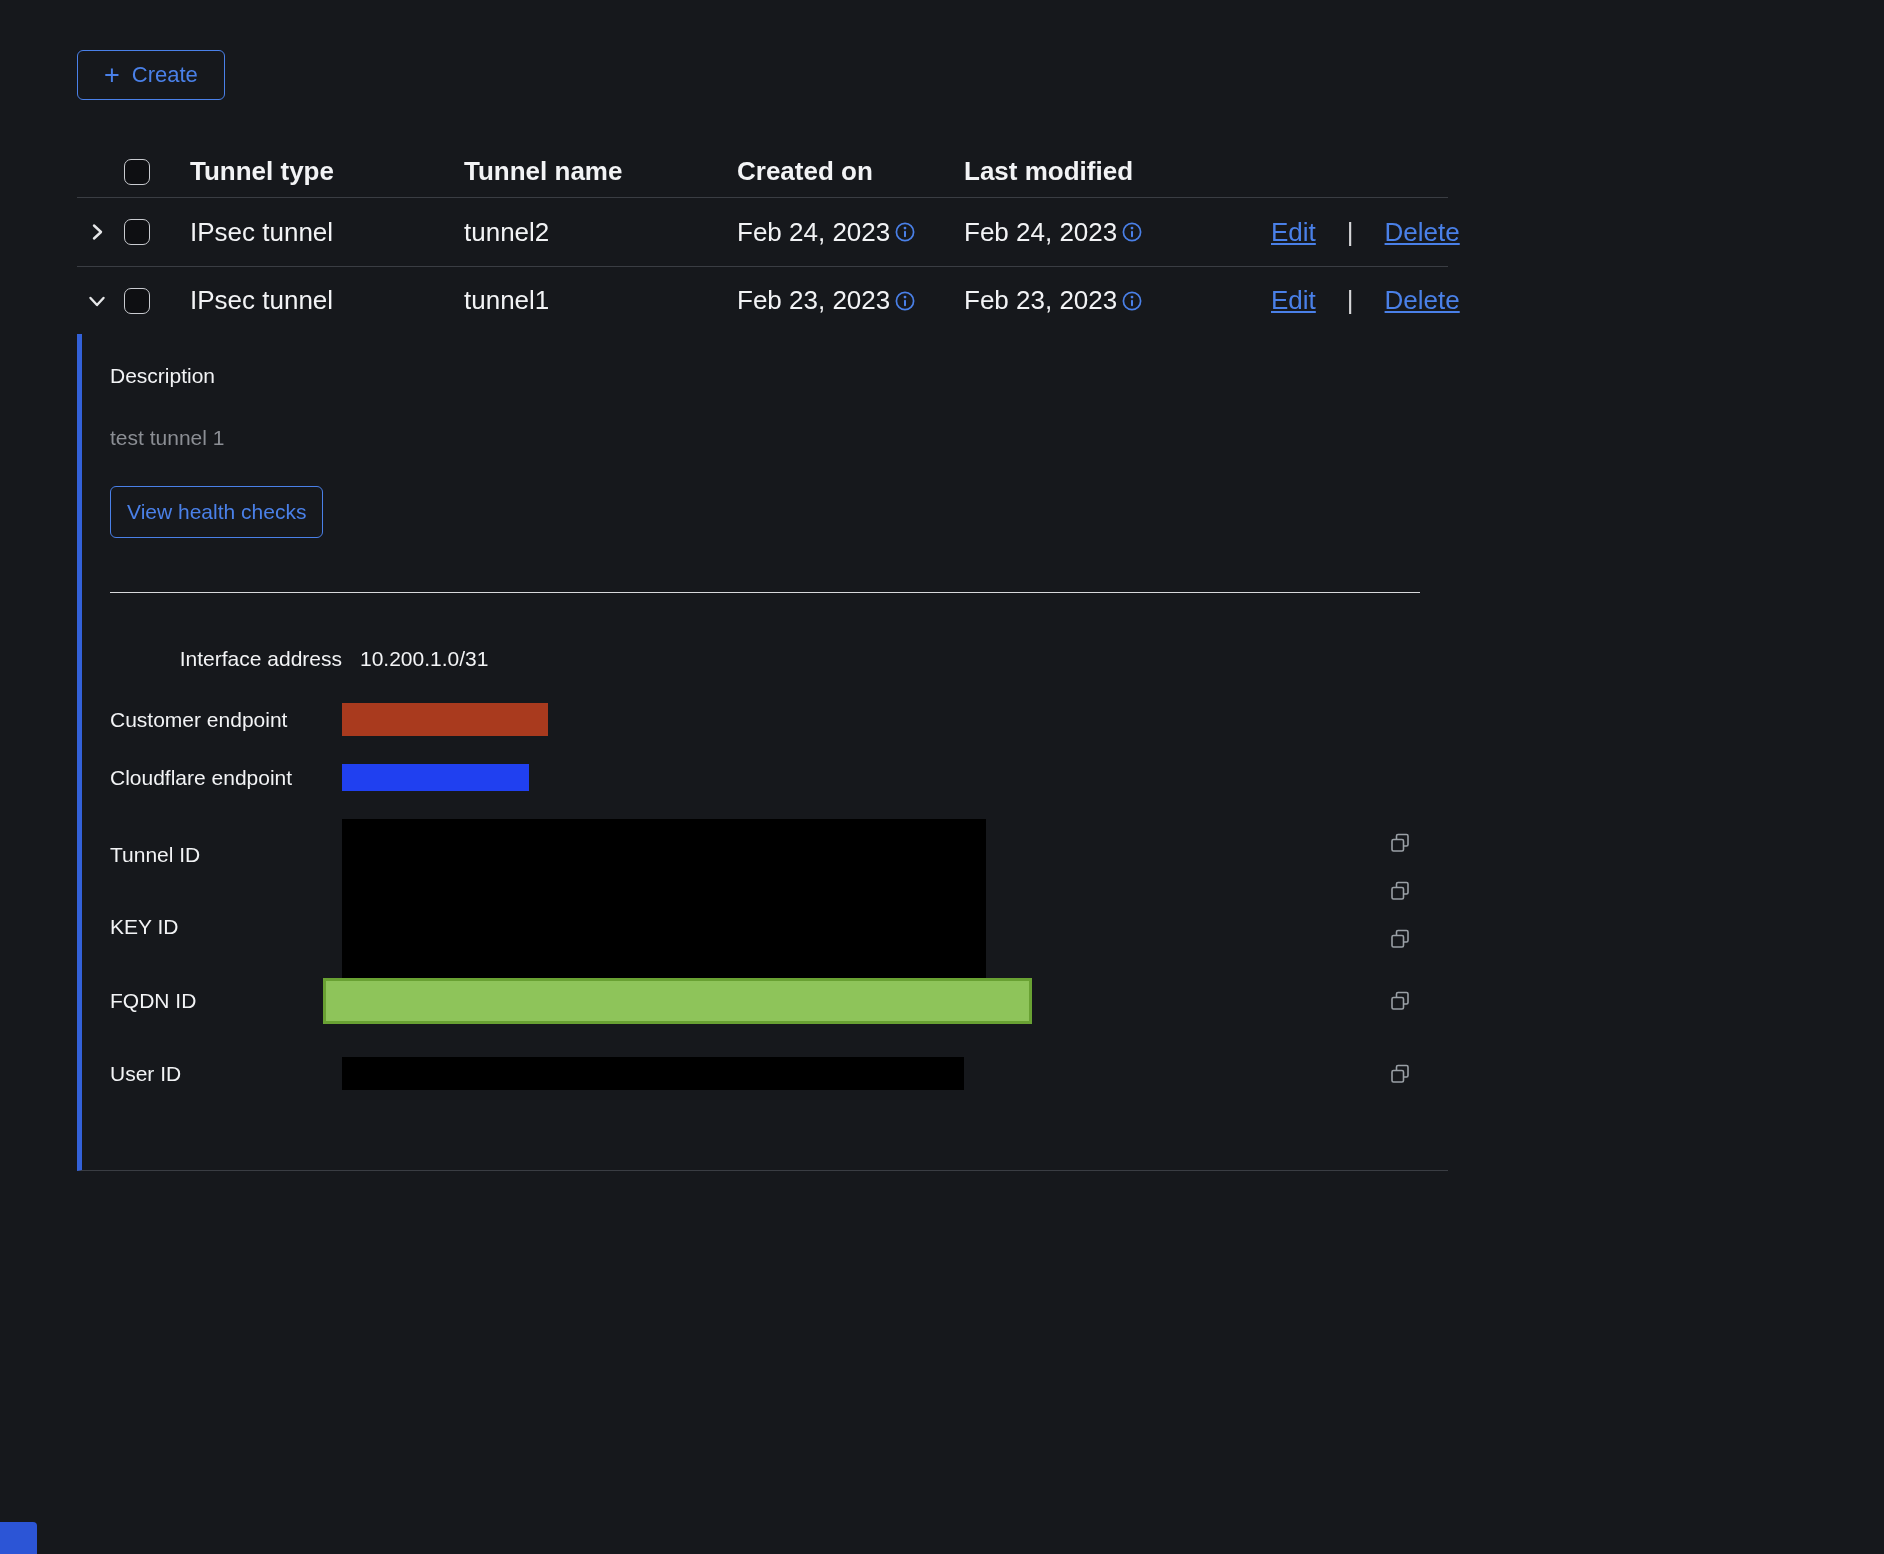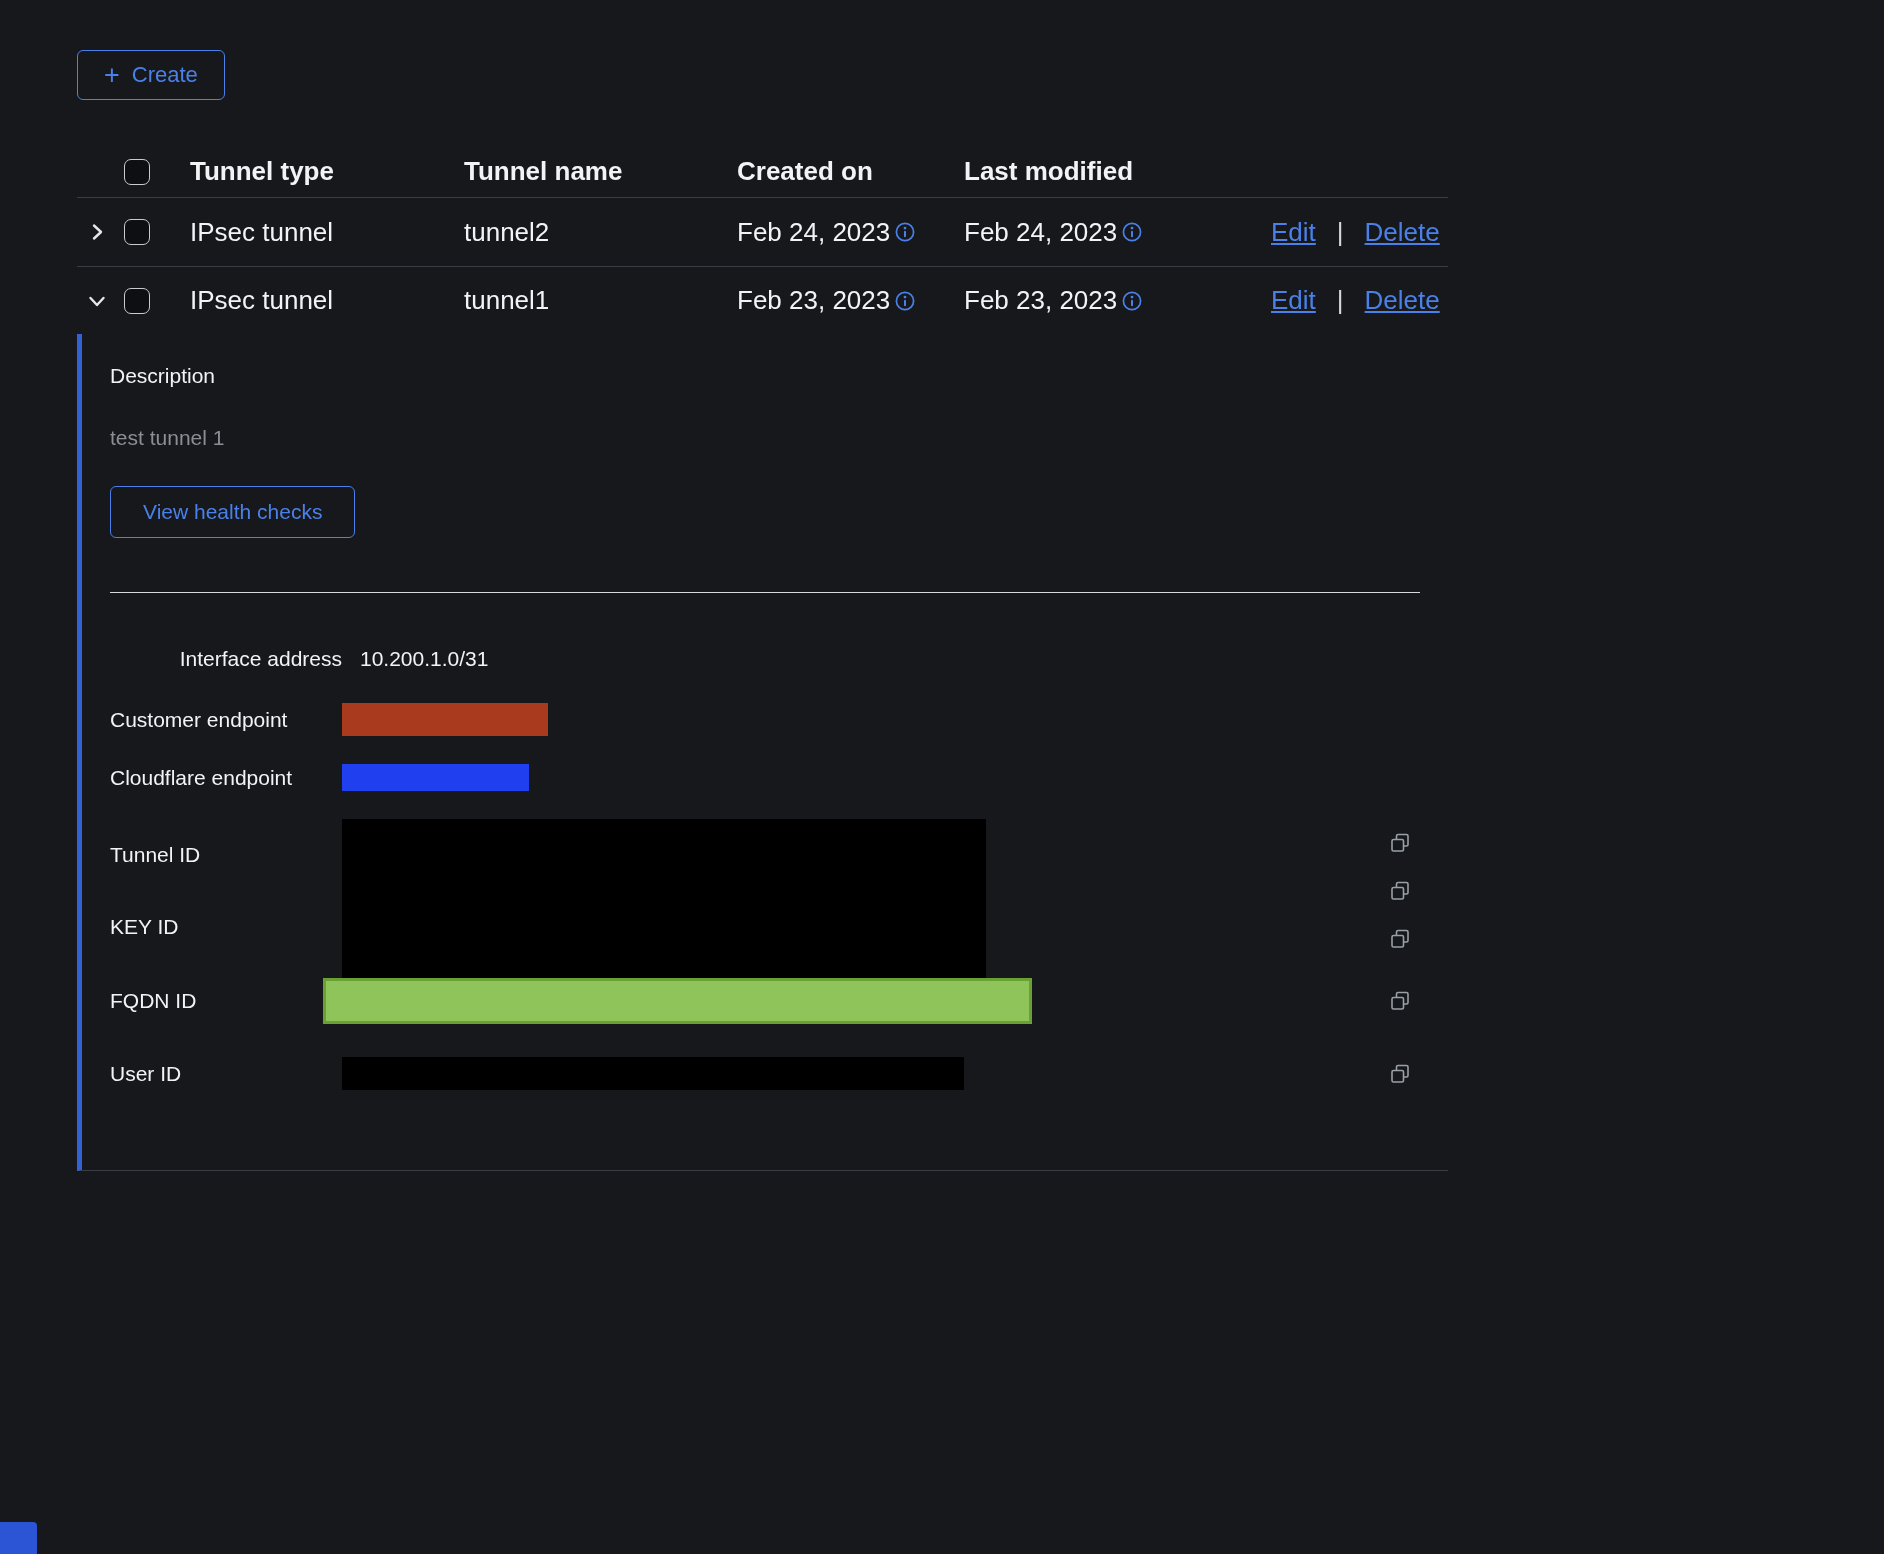--- a/index.html
+++ b/index.html
@@ -46,21 +46,21 @@
     align-items:center;
   }
   .row .cell{display:flex;align-items:center;height:100%;}
   .thead{height:52px;border-bottom:1px solid var(--row-border,#3a3d43);}
   .th{font-weight:700;color:var(--text-primary,#f2f3f5);}
   .body-row{height:68px;}
   .body-row + .body-row{border-top:1px solid var(--row-border,#3a3d43);}
   .c-type,.c-name,.c-created,.c-modified{padding-left:11px;}
   .c-exp{padding-left:9px;}
   .date-cell{gap:4px;}
-  .c-actions{justify-content:flex-end;padding-right:23px;gap:6px;}
+  .c-actions{justify-content:flex-end;padding-right:23px;gap:16px;}
   .link{color:var(--accent-blue,#4a80e8);text-decoration:underline;cursor:pointer;}
   .sep{color:#d5d6d8;margin:0 15px;text-decoration:none;}
 
   .checkbox{
     display:inline-block;width:26px;height:26px;
     border:1.5px solid #c9cbd0;border-radius:7px;
     background:#0e0f12;cursor:pointer;
   }
   .chev{display:inline-flex;cursor:pointer;color:#e6e7e9;}
   .info{display:inline-flex;color:var(--accent-blue,#4a80e8);cursor:pointer;}
@@ -74,21 +74,21 @@
     padding:30px 0 80px 28px;
     font-size:21px;
   }
   .desc-label{font-weight:400;margin-bottom:38px;}
   .desc-value{color:var(--text-muted,#8b8e94);margin-bottom:36px;}
   .health-btn{
     display:inline-block;background:transparent;
     border:1px solid var(--accent-blue,#4a80e8);
     color:var(--accent-blue,#4a80e8);
     font-size:21px;font-family:inherit;
-    height:52px;padding:0 32px;border-radius:6px;cursor:pointer;
+    height:52px;padding:0 16px;border-radius:6px;cursor:pointer;
   }
   .divider{margin-top:54px;width:1310px;height:1px;background:var(--divider,#d8d9db);}
   .fields{margin-top:46px;}
   .field-row{display:flex;align-items:center;}
   .f-label{flex:0 0 232px;color:var(--text-primary,#f2f3f5);}
   .r-interface{height:40px;margin-bottom:24px;text-align:right;}
   .r-interface .f-value{margin-left:18px;}
   .r-customer{margin-bottom:28px;}
   .r-cloudflare{margin-bottom:28px;}
   .r-fqdn{margin-bottom:33px;gap:16px;}

